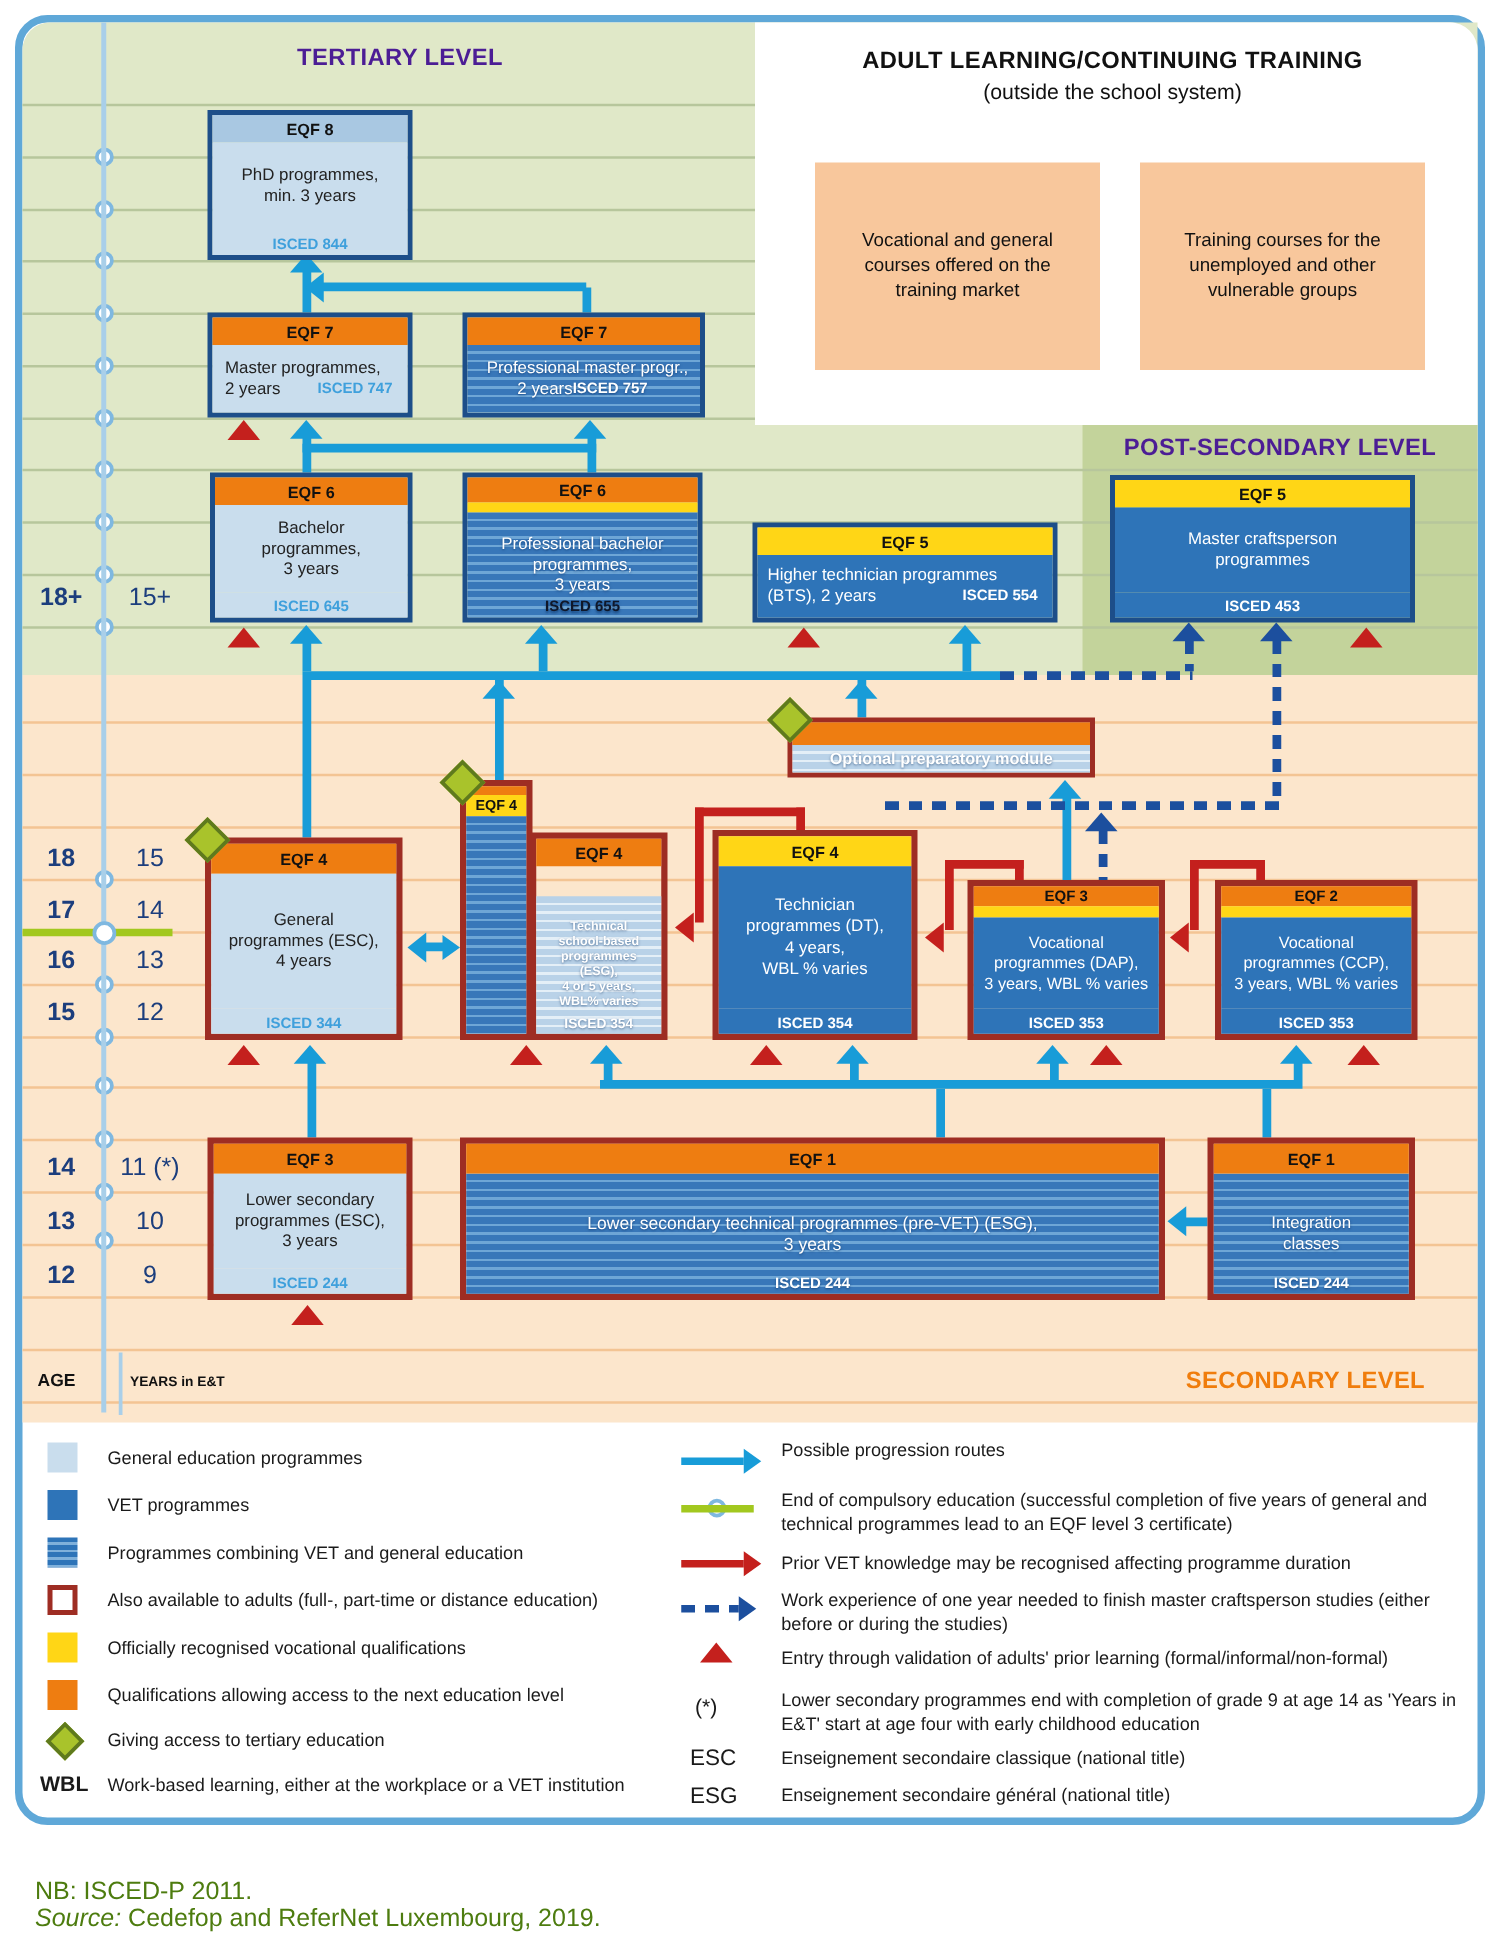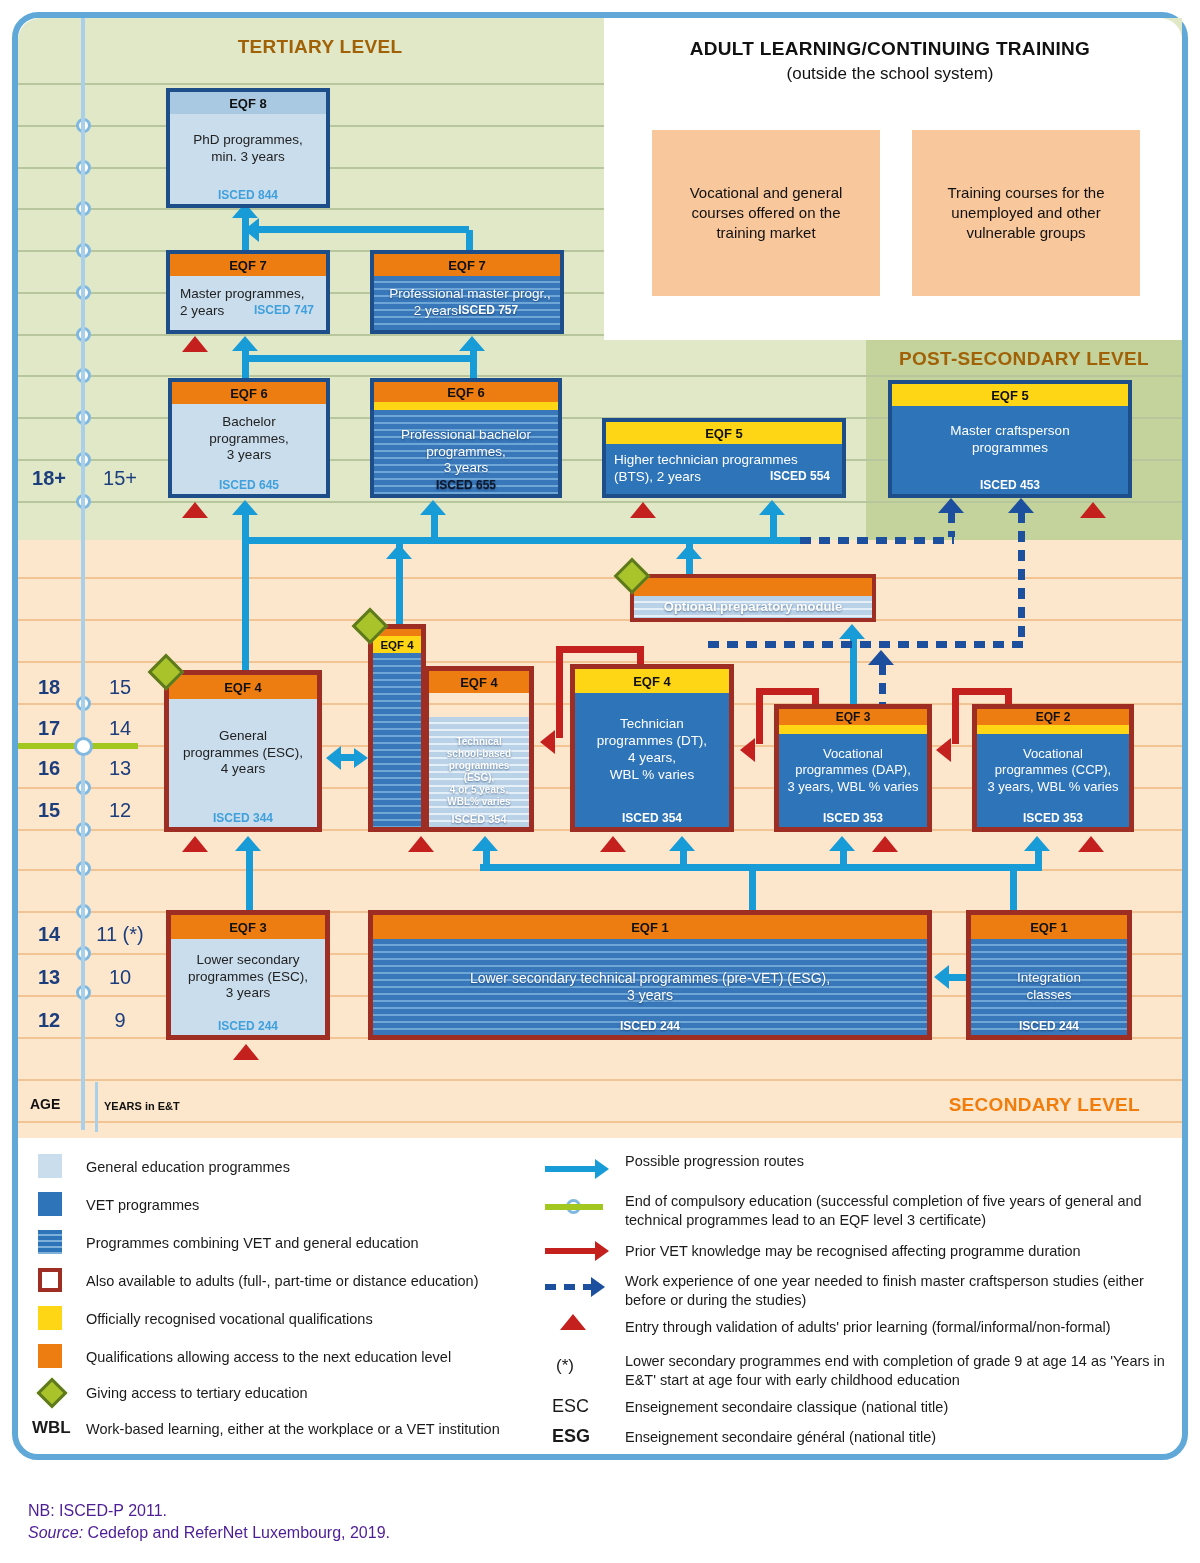--- a/index.html
+++ b/index.html
@@ -13,21 +13,21 @@
   .z-adult{left:604px;top:18px;width:578px;height:322px;background:#fff;border-top-right-radius:22px;}
   .z-dgreen{left:866px;top:340px;width:316px;height:200px;background:#c3d39b;}
   .z-peach{left:18px;top:540px;width:1164px;height:598px;background:#fce6cc;}
   .grid{position:absolute;height:2px;z-index:1;}
   .tl{position:absolute;background:#a9cfe9;z-index:2;}
   .circle{position:absolute;width:9px;height:9px;border-radius:50%;background:#fff;border:3px solid #7fb8e0;z-index:2;}
   .circle.big{width:13px;height:13px;}
   .greenline{position:absolute;left:18px;top:743px;width:120px;height:6px;background:#a2c81f;z-index:2;}
 
   .lvl-title{position:absolute;font-weight:bold;font-size:19px;letter-spacing:.3px;z-index:3;}
-  .green-t{color:#a16207;}
+  .green-t{color:#4c1d95;}
   .orange-t{color:#f07d0c;}
 
   .agelbl{position:absolute;font-weight:bold;font-size:20px;color:#1c3e7d;width:50px;text-align:center;z-index:3;}
   .yrlbl{position:absolute;font-size:20px;color:#1c3e7d;width:64px;text-align:center;z-index:3;}
 
   .adultbox{position:absolute;width:228px;height:166px;background:#f8c79c;display:flex;align-items:center;
             justify-content:center;text-align:center;font-size:15px;line-height:1.35;padding:0 18px;box-sizing:border-box;z-index:3;}
 
   
   .dbox{position:absolute;display:flex;flex-direction:column;box-sizing:border-box;text-align:center;z-index:5;}
@@ -68,21 +68,21 @@
            border-bottom:16px solid #c4201d;z-index:5;}
   .diamond{position:absolute;width:20px;height:20px;background:#a9c32b;border:3px solid #5f7a1d;transform:rotate(45deg);z-index:6;}
 
   
   .leg-sw{position:absolute;width:24px;height:24px;z-index:3;box-sizing:border-box;}
   .sw-combined{background:repeating-linear-gradient(#2e74b8 0 4px,#7fb0da 4px 6px);}
   .sw-adults{background:#fff;border:4px solid #9e2d23;}
   .leg-txt{position:absolute;font-size:14.5px;line-height:1.28;color:#1a1a1a;z-index:3;}
   .leg-pfx{position:absolute;font-weight:bold;font-size:17px;color:#1a1a1a;z-index:3;}
   .botlbl{position:absolute;font-weight:bold;z-index:3;}
-  .note{position:absolute;font-size:16px;color:#4c1d95;z-index:3;}
+  .note{position:absolute;font-size:20px;color:#4d7c0f;z-index:3;}
 </style>
 </head>
 <body>
 
 <div class="page">
 
   <div class="panel"></div>
 
   <div class="zone z-green"></div>
   <div class="zone z-adult"></div>
@@ -434,21 +434,21 @@
 
   <div class="tri-red" style="left:560px;top:1314px;"></div>
   <div class="leg-txt" style="left:625px;top:1318px;width:545px;">Entry through validation of adults' prior learning (formal/informal/non-formal)</div>
 
   <div class="leg-pfx" style="left:556px;top:1356px;font-weight:normal;">(*)</div>
   <div class="leg-txt" style="left:625px;top:1352px;width:545px;">Lower secondary programmes end with completion of grade 9 at age 14 as 'Years in E&amp;T'  start at age four with early childhood education</div>
 
   <div class="leg-pfx" style="left:552px;top:1396px;font-weight:normal;font-size:18px;">ESC</div>
   <div class="leg-txt" style="left:625px;top:1398px;width:545px;">Enseignement secondaire classique (national title)</div>
 
-  <div class="leg-pfx" style="left:552px;top:1426px;font-weight:bold;font-size:18px;">ESG</div>
+  <div class="leg-pfx" style="left:552px;top:1426px;font-weight:normal;font-size:18px;">ESG</div>
   <div class="leg-txt" style="left:625px;top:1428px;width:545px;">Enseignement secondaire général (national title)</div>
 
   <div class="note" style="left:28px;top:1502px;">NB: ISCED-P 2011.</div>
   <div class="note" style="left:28px;top:1524px;">
     <span style="font-style:italic;margin-top:48px;">Source:</span><span> Cedefop and ReferNet Luxembourg, 2019.</span>
   </div>
 
 </div>
 
 </body></html>

